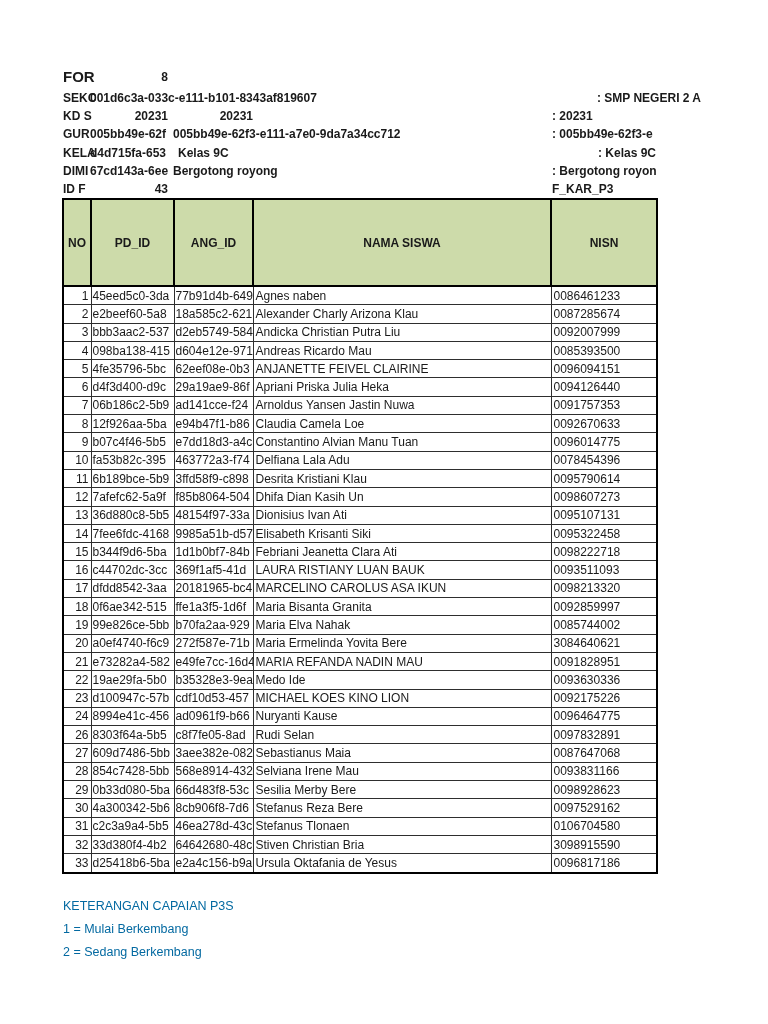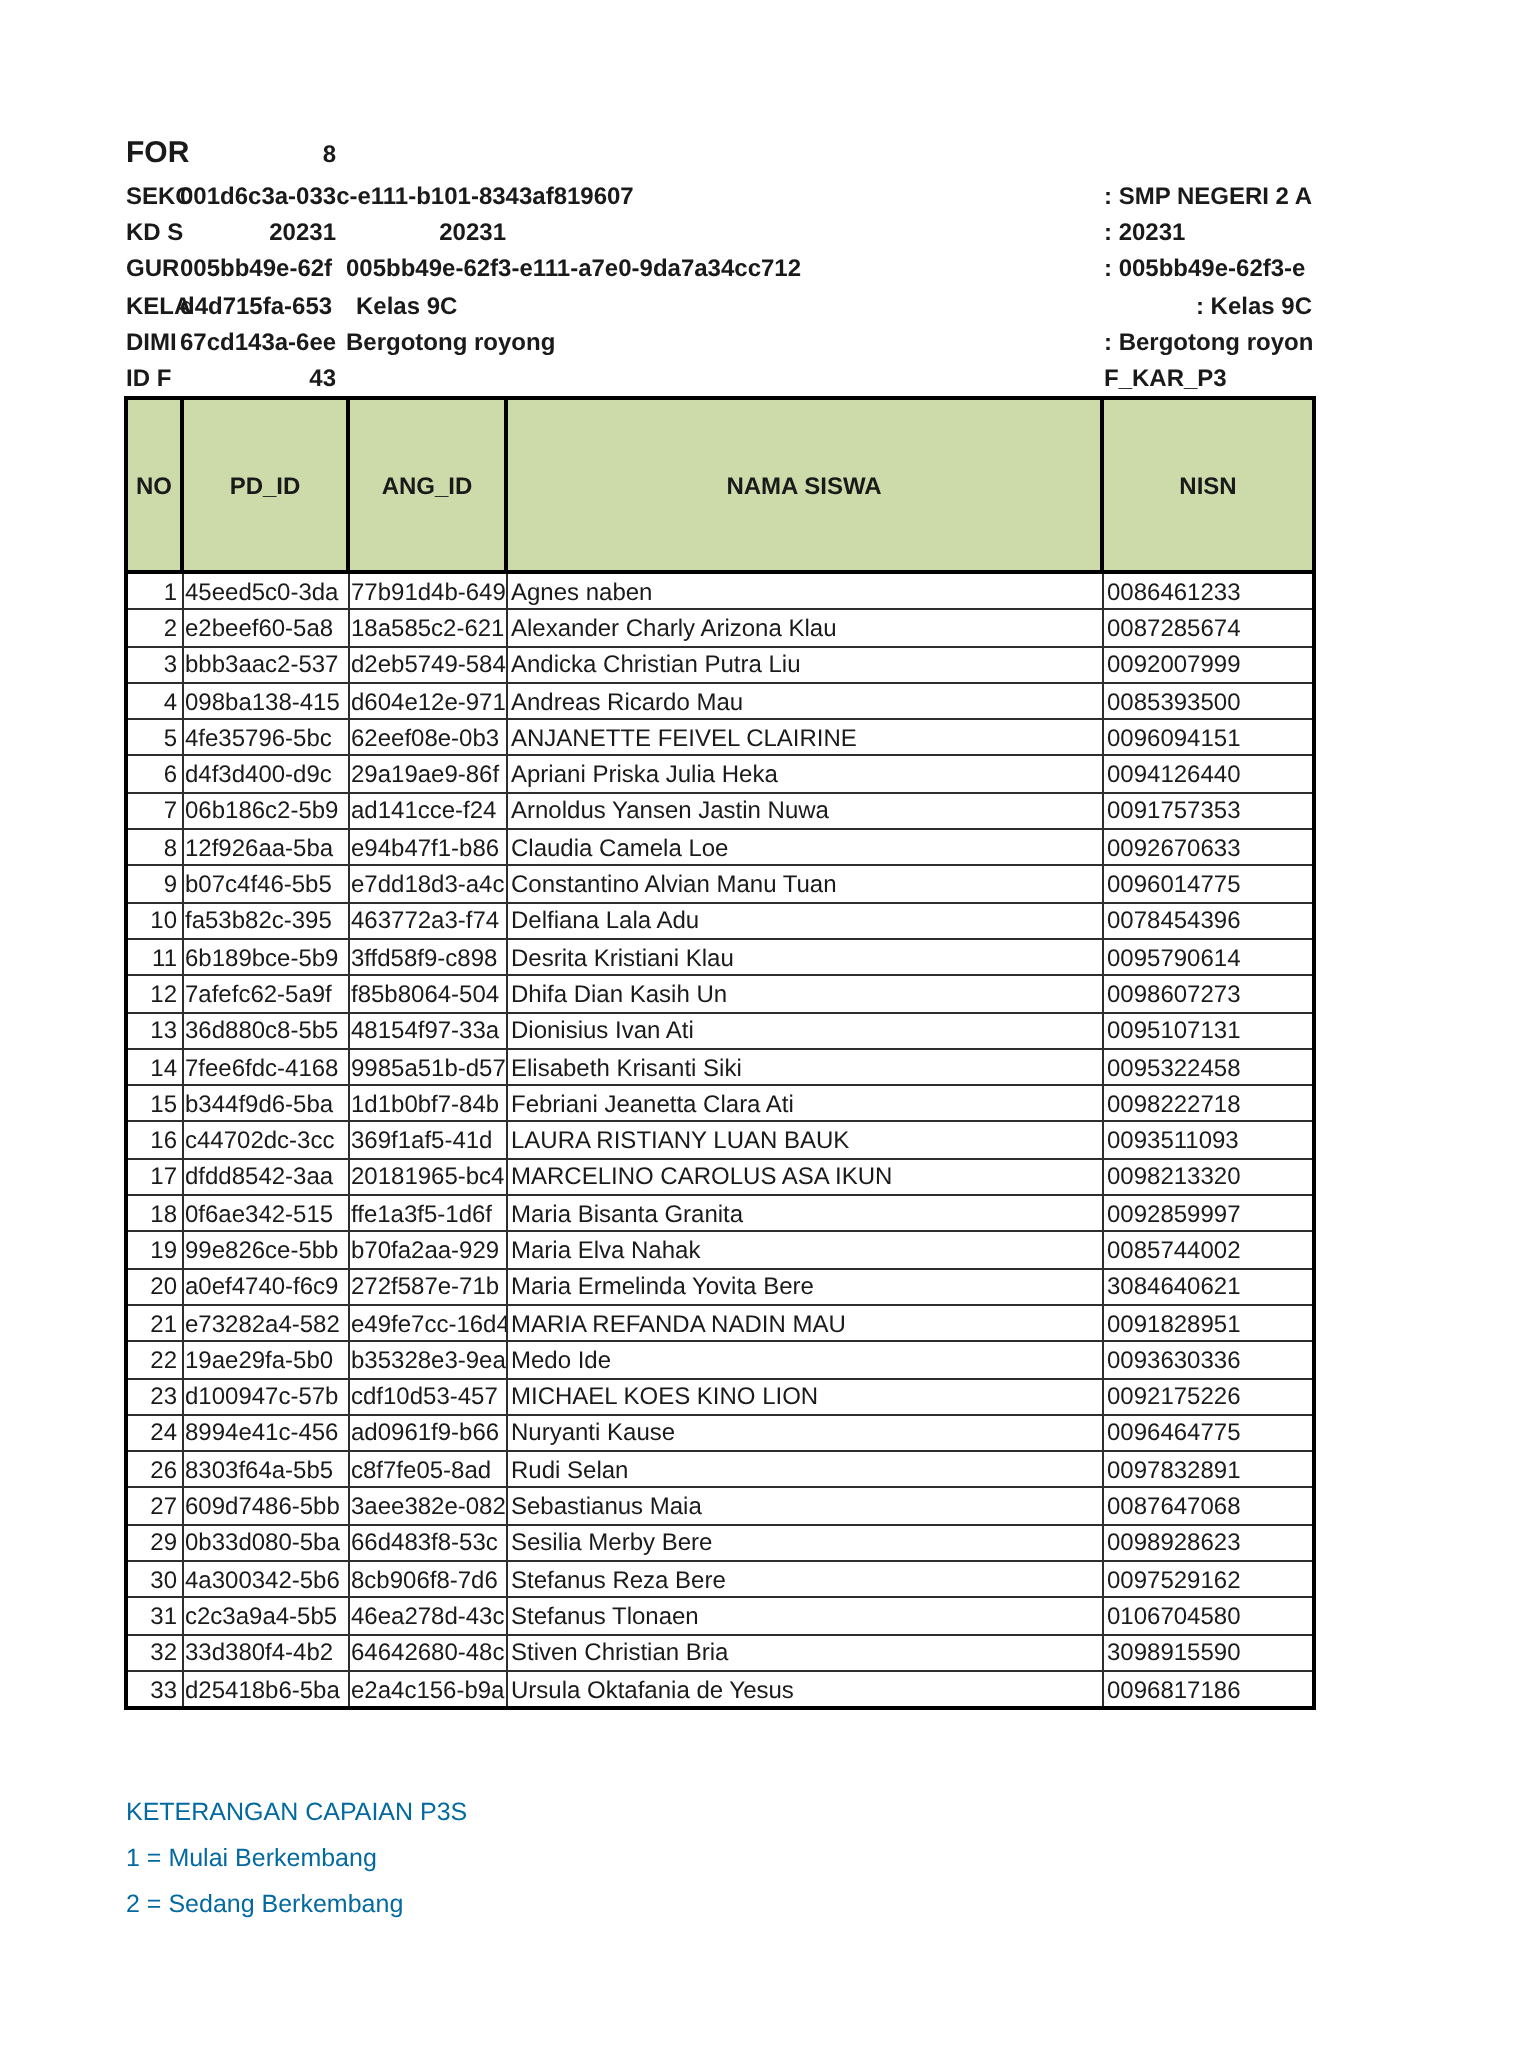--- a/index.html
+++ b/index.html
@@ -18,21 +18,21 @@
   .hl-1 { top:68px; font-size:15px; }
   .hl-1 .seg-numb { font-size:12px; top:2px; }
   .hl-2 { top:91px; }
   .hl-3 { top:109px; }
   .hl-4 { top:127px; }
   .hl-5 { top:146px; }
   .hl-6 { top:164px; }
   .hl-7 { top:182px; }
   .rline { position:absolute; left:552px; width:104px; height:17px; overflow:hidden;
            font-size:12px; font-weight:bold; white-space:nowrap; }
-  .rl-1 { top:91px; } .rl-2 { top:109px; } .rl-3 { top:127px; }
+  .rl-1 { top:91px;margin-left:45px; } .rl-2 { top:109px; } .rl-3 { top:127px; }
   .rl-4 { top:146px;text-align:right; } .rl-5 { top:164px; } .rl-6 { top:182px; }
   
   .tbl-wrap { position:absolute; left:62px; top:198px; }
   table { border-collapse:collapse; table-layout:fixed; width:594px; border:2px solid #000; }
   th {
     background:var(--hdr-fill); border:2px solid #000; font-size:12px; font-weight:bold;
     height:53px; text-align:center; vertical-align:middle; padding:16px 1px; overflow:hidden;
   }
   td {
     border:1px solid #2e2e2e; font-size:12px; line-height:16px; height:17.3px;
@@ -313,20 +313,27 @@
           </tr>
 
           <tr>
             <td class="c-no">27</td>
             <td class="c-pd">609d7486-5bb</td>
             <td class="c-ang">3aee382e-082</td>
             <td class="c-nama">Sebastianus Maia</td>
             <td class="c-nisn">0087647068</td>
           </tr>
 
+          <tr>
+            <td class="c-no">28</td>
+            <td class="c-pd">854c7428-5bb</td>
+            <td class="c-ang">568e8914-432</td>
+            <td class="c-nama">Selviana Irene Mau</td>
+            <td class="c-nisn">0093831166</td>
+          </tr>
 
           <tr>
             <td class="c-no">29</td>
             <td class="c-pd">0b33d080-5ba</td>
             <td class="c-ang">66d483f8-53c</td>
             <td class="c-nama">Sesilia Merby Bere</td>
             <td class="c-nisn">0098928623</td>
           </tr>
 
           <tr>

